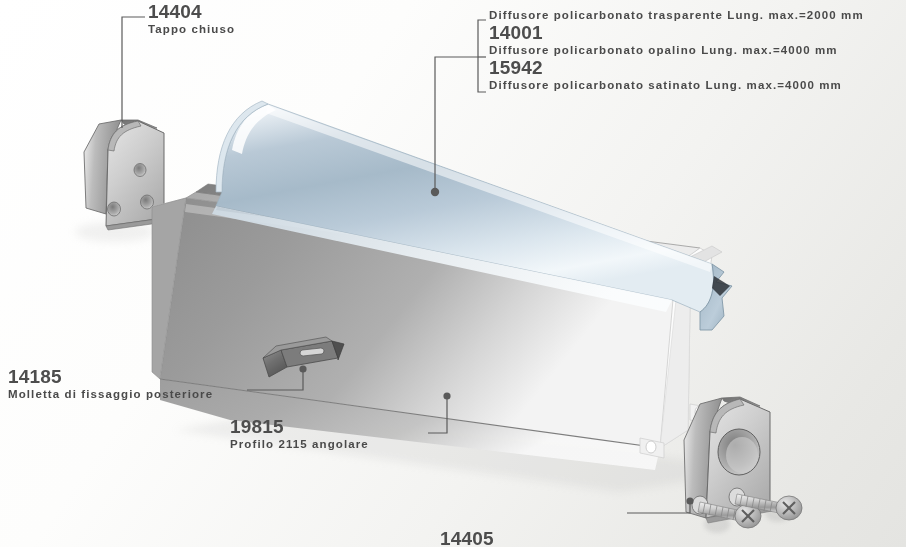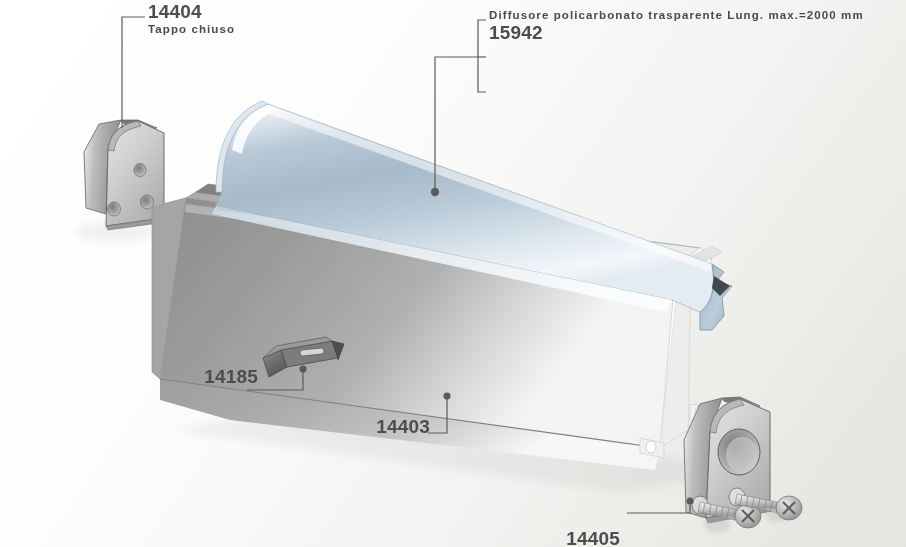--- a/index.html
+++ b/index.html
@@ -19,21 +19,21 @@
   .code{
     font-size:19px;font-weight:700;color:#4d4d4d;
     letter-spacing:.2px;line-height:20px;white-space:nowrap;
     font-family:"Liberation Sans","DejaVu Sans",sans-serif;
   }
   .desc{
     font-size:11.5px;font-weight:bold;color:#4a4a4a;
     letter-spacing:1.1px;line-height:14px;white-space:nowrap;
     font-family:"Liberation Sans","DejaVu Sans",sans-serif;
   }
-  .right{text-align:right;}
+  .right{text-align:left;}
 
   
   #co-14404{left:148px;top:2px;}
   #co-diffusers{left:489px;top:8px;}
   #co-diffusers .row{margin-bottom:1px;}
   #co-14185{left:8px;top:367px;width:250px;}
   #co-14403{left:230px;top:417px;width:200px;}
   #co-14405{left:440px;top:497px;width:180px;margin-top:32px;}
 </style>
 </head>
@@ -305,31 +305,36 @@
   <div class="callout" id="co-14404">
     <div class="code">14404</div>
     <div class="desc">Tappo chiuso</div>
   </div>
 
   <div class="callout" id="co-diffusers">
     <div class="row">
       <div class="desc">Diffusore policarbonato trasparente Lung. max.=2000 mm</div>
     </div>
     <div class="row">
+      <div class="code">14001</div>
+      <div class="desc">Diffusore policarbonato opalino Lung. max.=4000 mm</div>
     </div>
     <div class="row">
       <div class="code">15942</div>
+      <div class="desc">Diffusore policarbonato satinato Lung. max.=4000 mm</div>
     </div>
   </div>
 
   <div class="callout right" id="co-14185">
     <div class="code">14185</div>
+    <div class="desc">Molletta di fissaggio posteriore</div>
   </div>
 
   <div class="callout right" id="co-14403">
-    <div class="code">14403</div>
+    <div class="code">19815</div>
+    <div class="desc">Profilo 2115 angolare</div>
   </div>
 
   <div class="callout right" id="co-14405">
     <div class="code">14405</div>
   </div>
 
 </div>
 
 </body></html>

